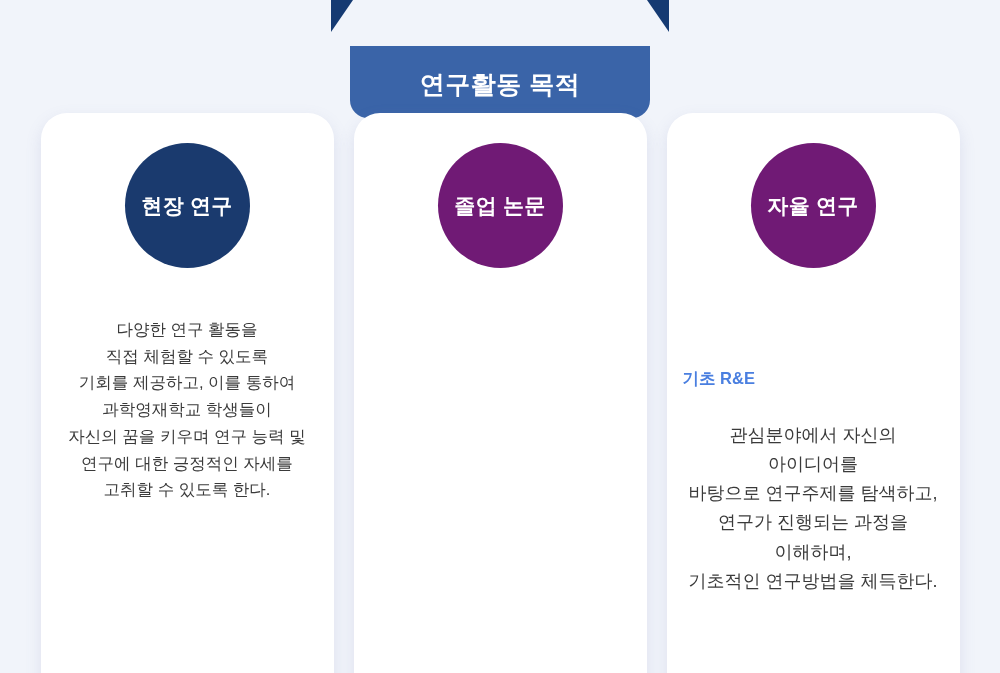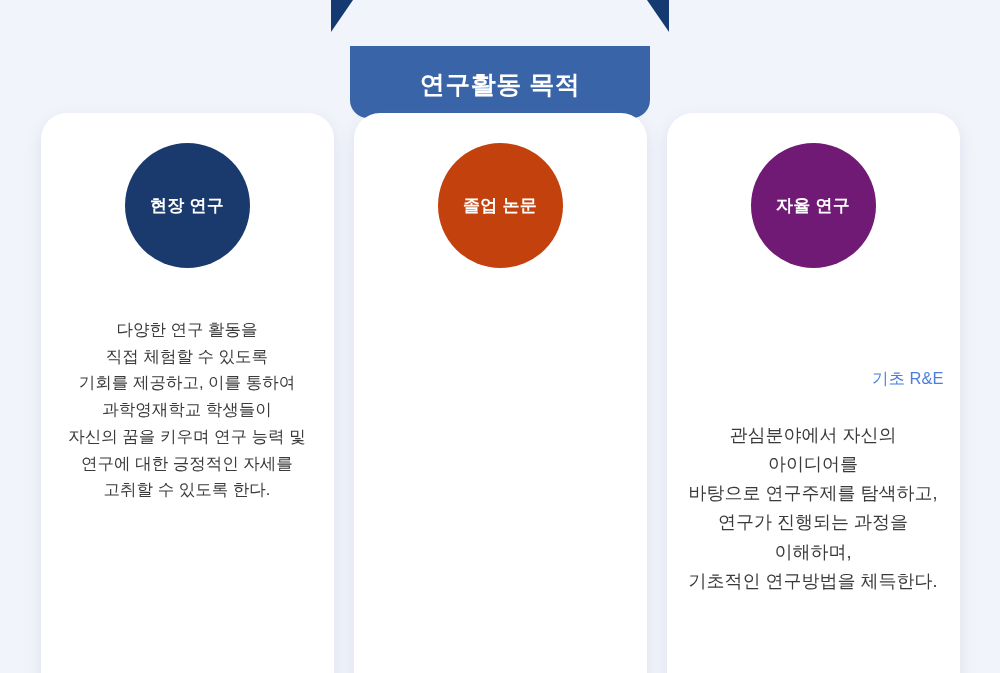--- a/index.html
+++ b/index.html
@@ -98,45 +98,45 @@
   .card.tall  { min-height: 523px; }
 
   .badge {
     width: 125px;
     height: 125px;
     border-radius: 50%;
     display: flex;
     align-items: center;
     justify-content: center;
     color: #ffffff;
-    font-size: 17px;
+    font-size: 21px;
     font-weight: bold;
     letter-spacing: 0.3px;
     flex: 0 0 auto;
   }
 
   .badge.navy  { background: #1a3a6e; }
-  .badge.blue  { background: #c2410c; }
+  .badge.blue  { background: #701a75; }
   .badge.light { background: #701a75; }
 
   .card-body {
     margin-top: 48px;
     text-align: center;
     color: #3a3a3a;
     font-size: 16.5px;
     line-height: 1.62;
     white-space: pre-line;
     word-break: keep-all;
   }
 
   .sub-heading {
     color: #4a7fe0;
     font-size: 16.5px;
-    font-weight: normal;
-    text-align: right;
+    font-weight: bold;
+    text-align: left;
     line-height: 1.62;
   }
 
   .sub-body {
     color: #3a3a3a;
     font-size: 18px;
     line-height: 1.62;
     text-align: center;
     white-space: pre-line;
     word-break: keep-all;

